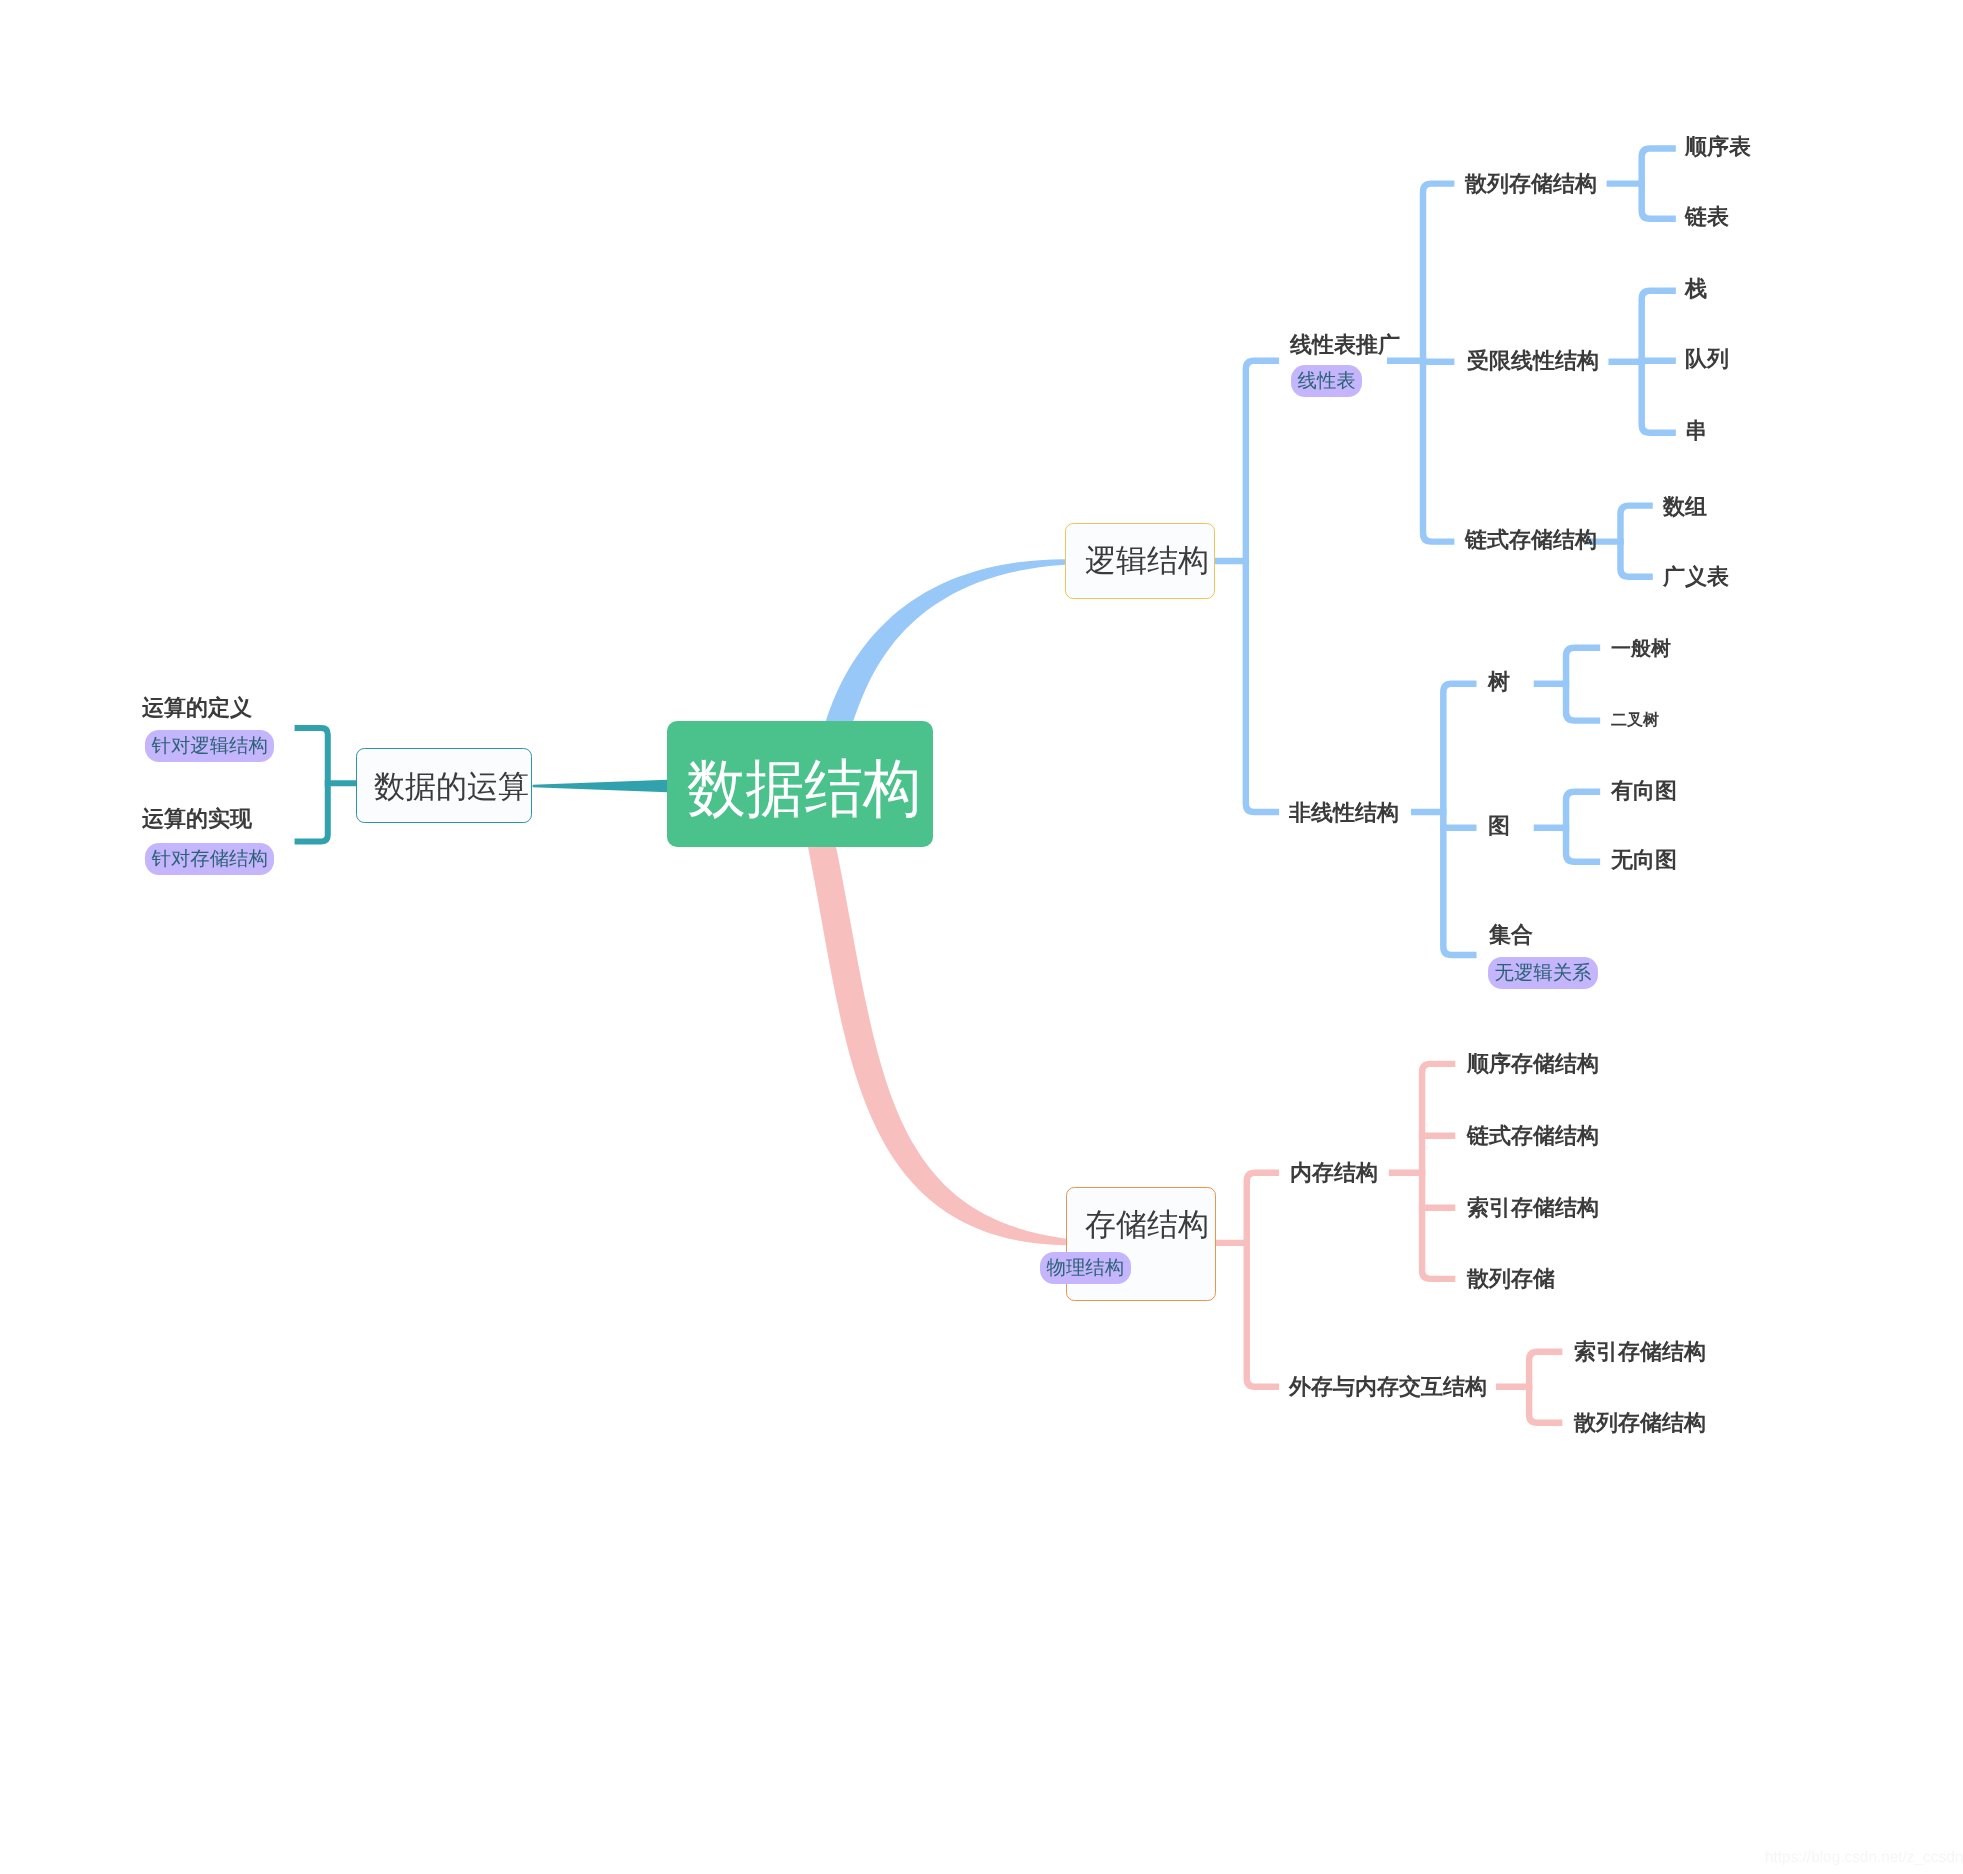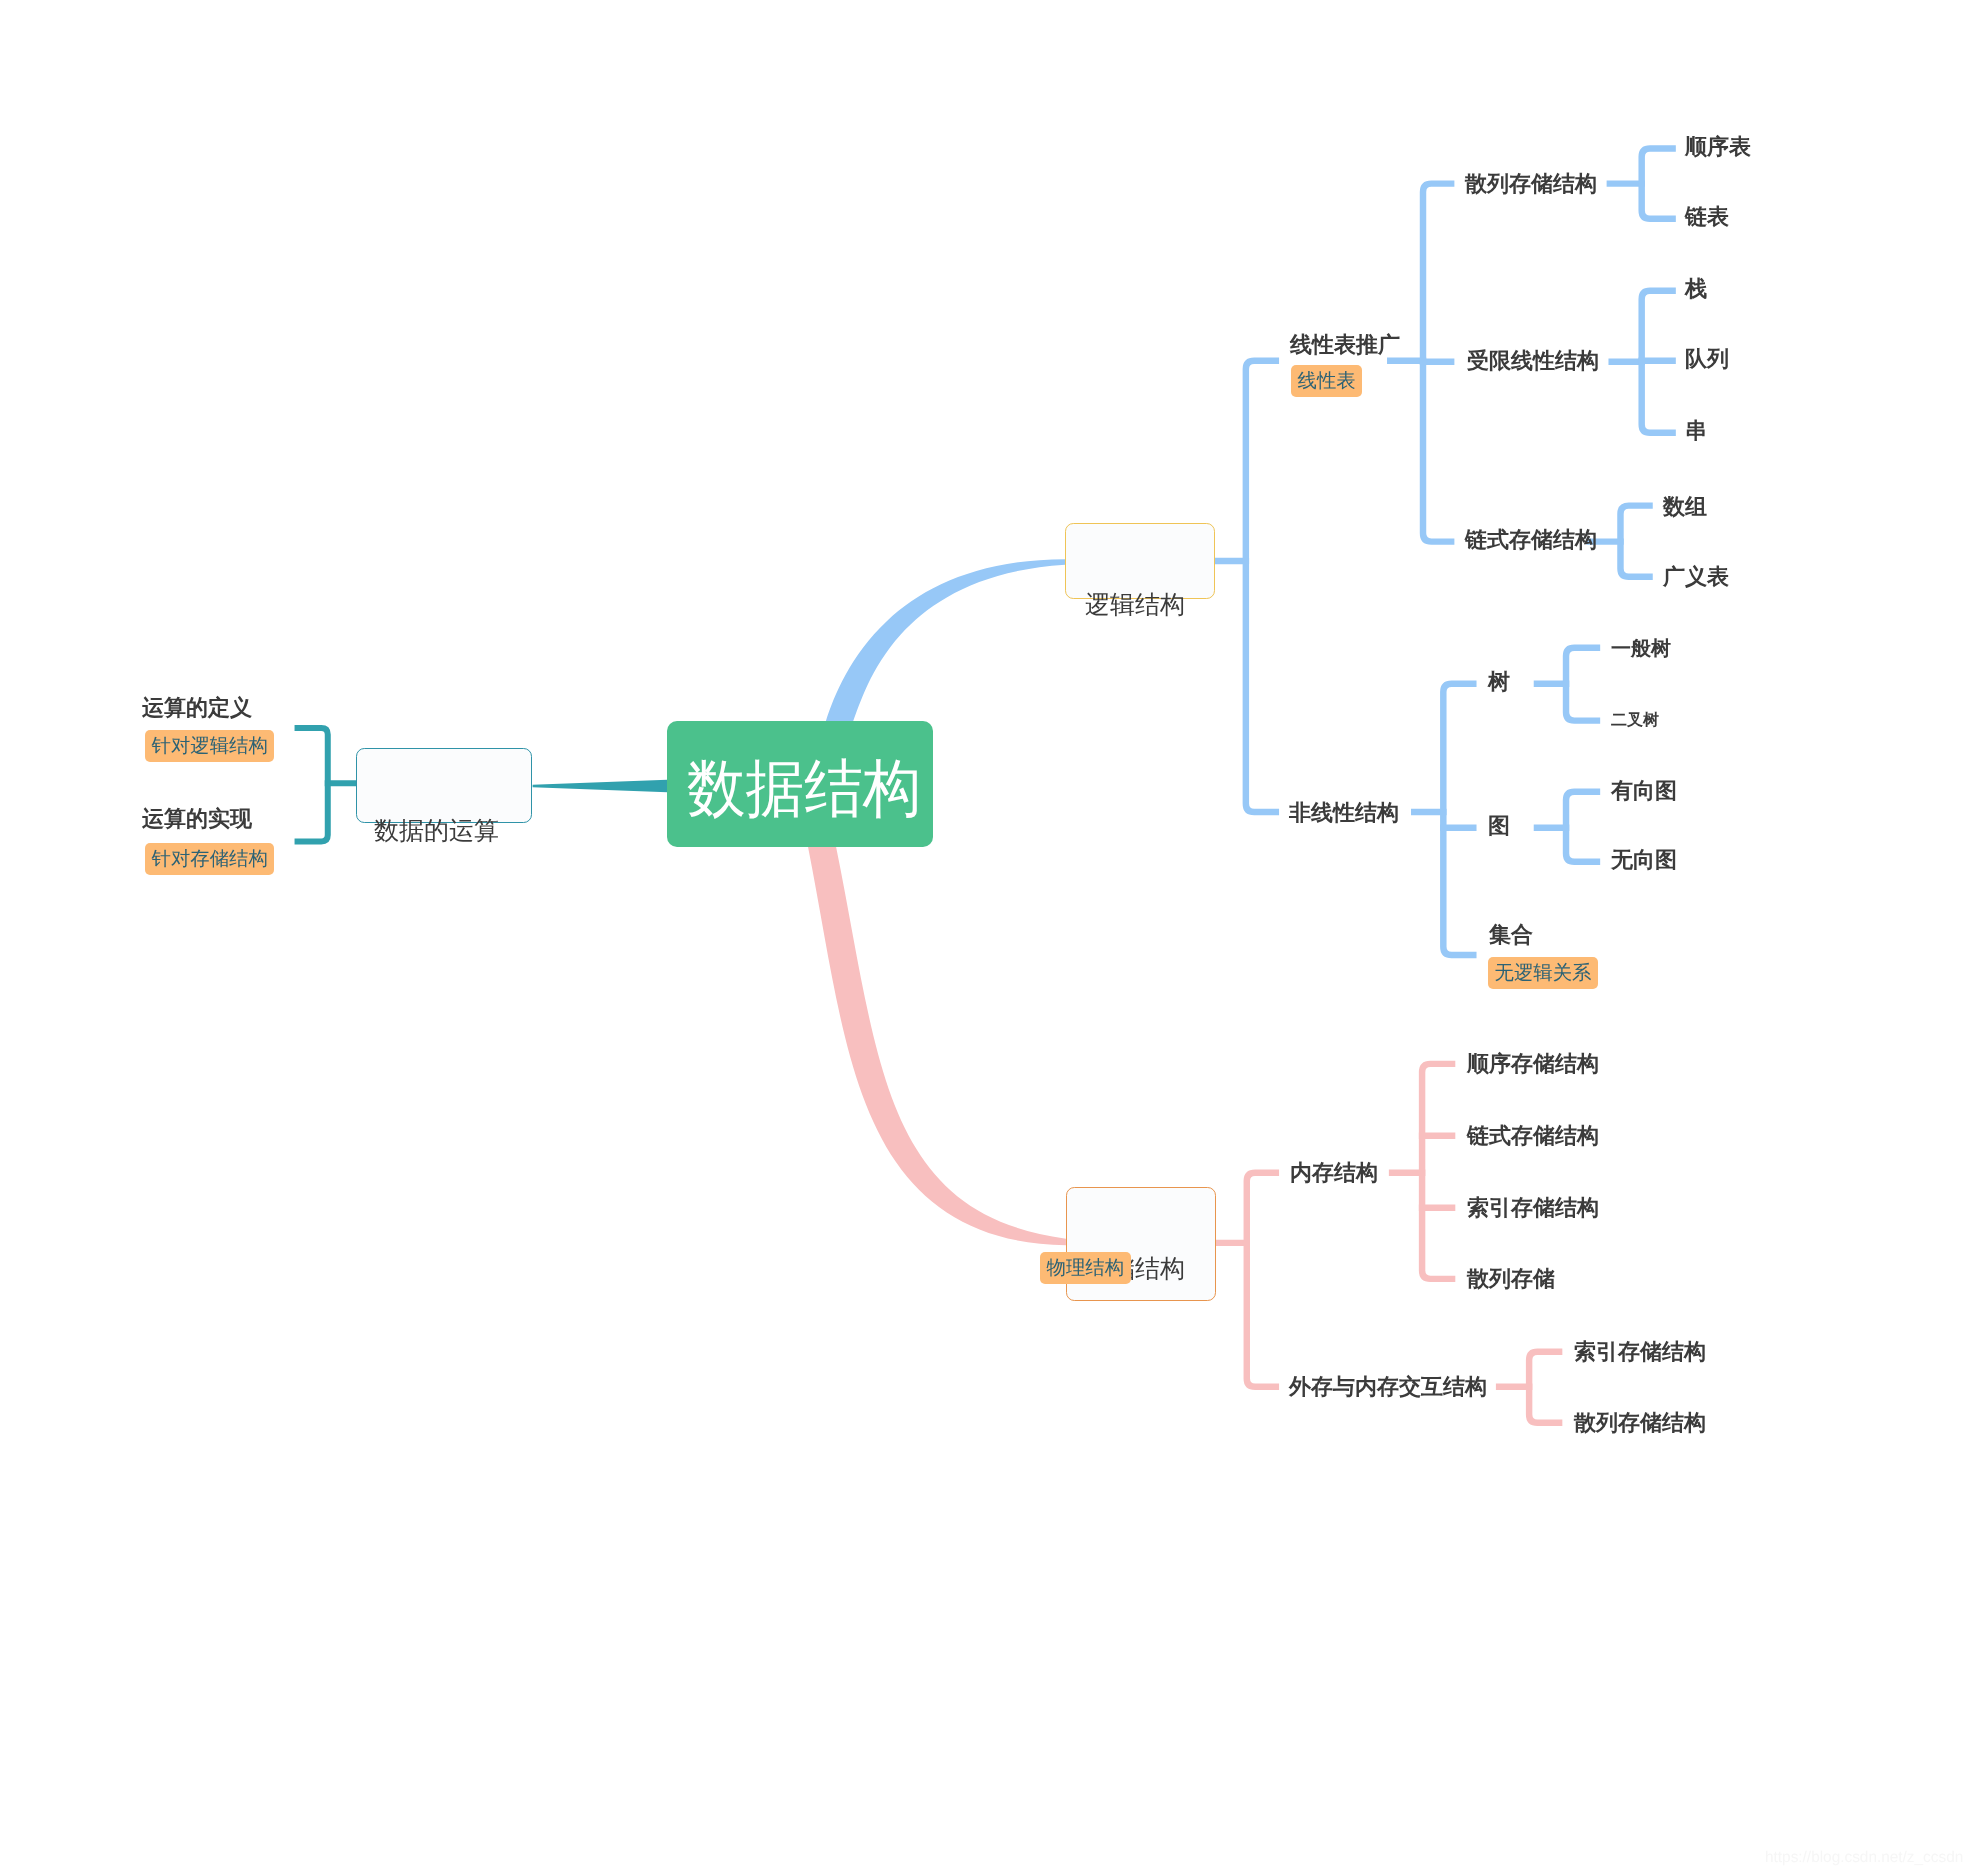--- a/index.html
+++ b/index.html
@@ -2,28 +2,28 @@
 <html style="font-size:14.8px"><head>
 <meta charset="utf-8">
 <title>数据结构</title>
 <style>
   html,body{margin:0;padding:0;background:#ffffff;}
   #canvas{position:relative;width:1963px;height:1874px;background:#fff;overflow:hidden;
           font-family:"Liberation Sans",sans-serif;color:#3b3b3b;
           -webkit-font-smoothing:antialiased;text-rendering:geometricPrecision;}
   #wires{position:absolute;left:0;top:0;}
   .txt{position:absolute;white-space:nowrap;color:#3b3b3b;opacity:0.999;font-weight:bold;}
-  .tag{position:absolute;white-space:nowrap;background:#fdba74;color:#2c6275;
-       border-radius:5px;font-size:19.4px;line-height:19.4px;padding:6.5px 6.5px;opacity:0.999;}
+  .tag{position:absolute;white-space:nowrap;background:#c4b5fd;color:#2c6275;
+       border-radius:14px;font-size:19.4px;line-height:19.4px;padding:6.5px 6.5px;opacity:0.999;}
   .root{position:absolute;left:667px;top:721px;width:266px;height:126px;border-radius:10px;
         background:#4bc18c;}
   .rootlabel{position:absolute;left:687px;top:747px;white-space:nowrap;color:#fff;
         font-size:63px;line-height:85px;transform:scaleX(0.93);transform-origin:left center;}
   .boxnode{position:absolute;border-radius:8.3px;background:#fbfcfd;box-sizing:border-box;}
-  .boxlabel{position:absolute;white-space:nowrap;font-size:25px;line-height:42px;opacity:0.999;margin-top:44px;}
+  .boxlabel{position:absolute;white-space:nowrap;font-size:31px;line-height:42px;opacity:0.999;}
   .wm{position:absolute;color:#f6f6f6;font-size:15.7px;letter-spacing:0px;transform:scaleX(0.98);transform-origin:left center;}
 </style>
 </head>
 <body>
 
 <div id="canvas">
 
 <svg id="wires" width="1963" height="1874" viewBox="0 0 2127 2031">
   <path d="M 1313 608 H 1353.5" fill="none" stroke="#97c8f7" stroke-width="7" stroke-linecap="butt" stroke-linejoin="round"></path>
   <path d="M 1386 391 H 1359 Q 1350 391 1350 400 V 871 Q 1350 880 1359 880 H 1386" fill="none" stroke="#97c8f7" stroke-width="7" stroke-linecap="butt" stroke-linejoin="round"></path>

